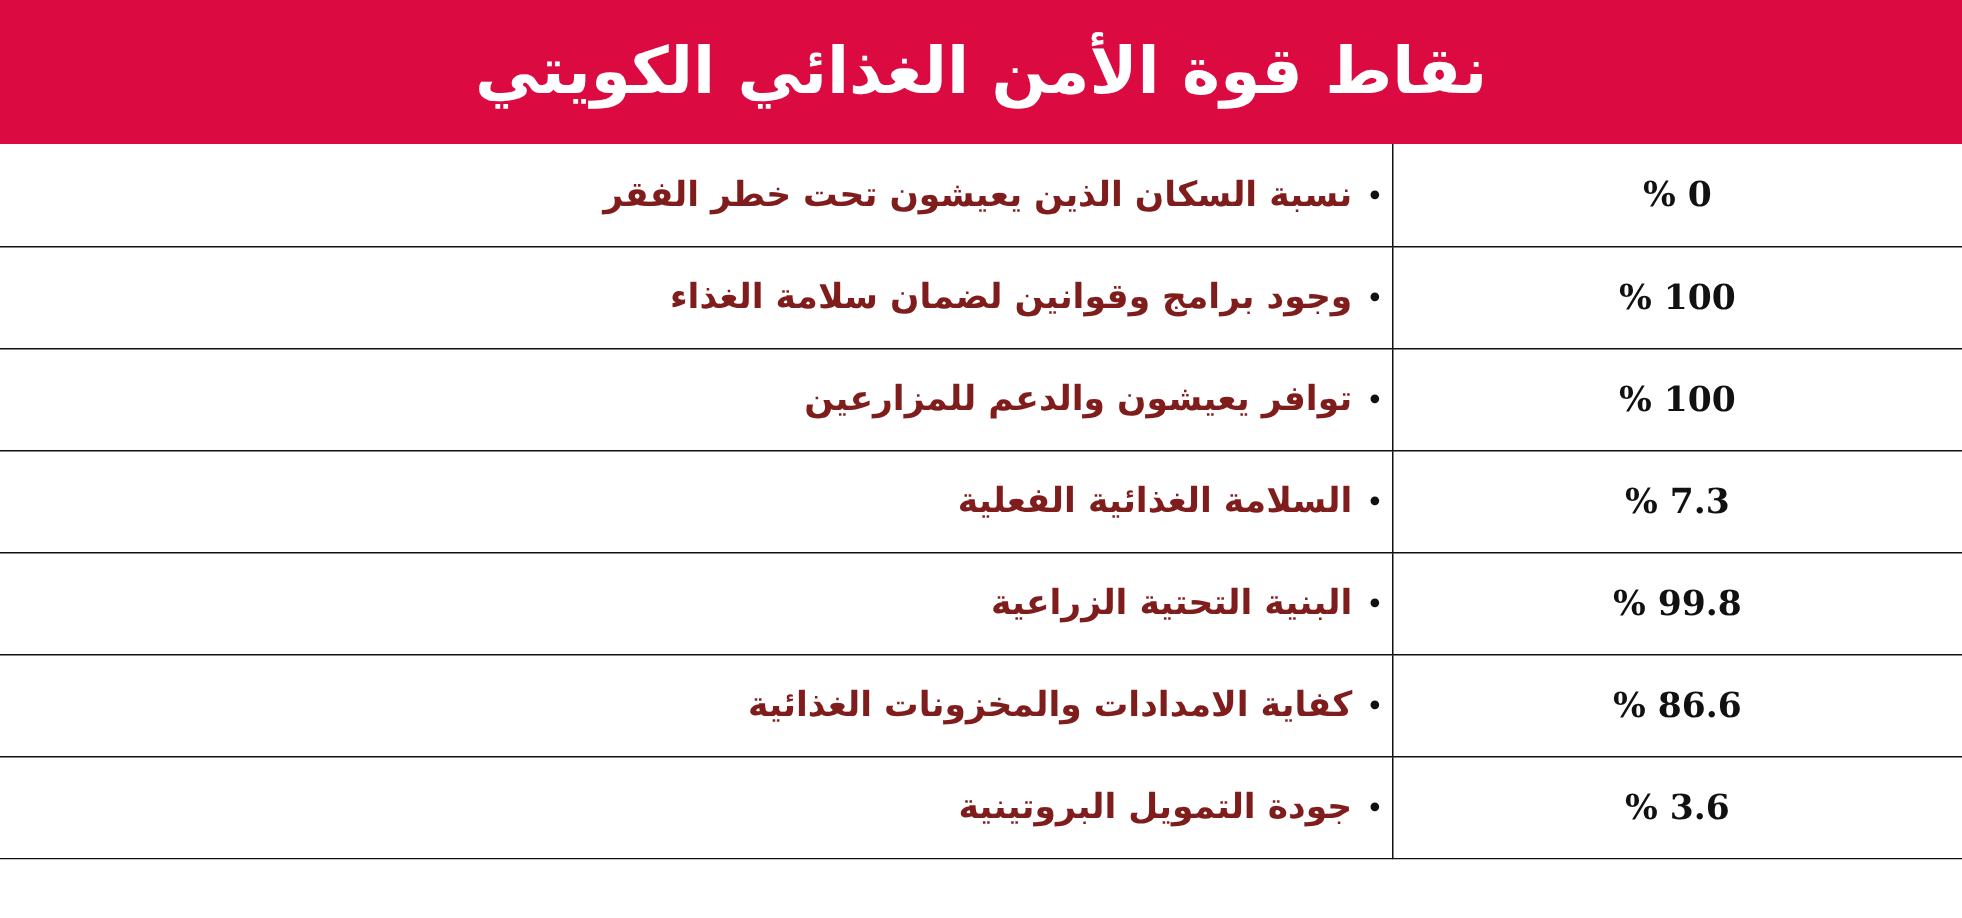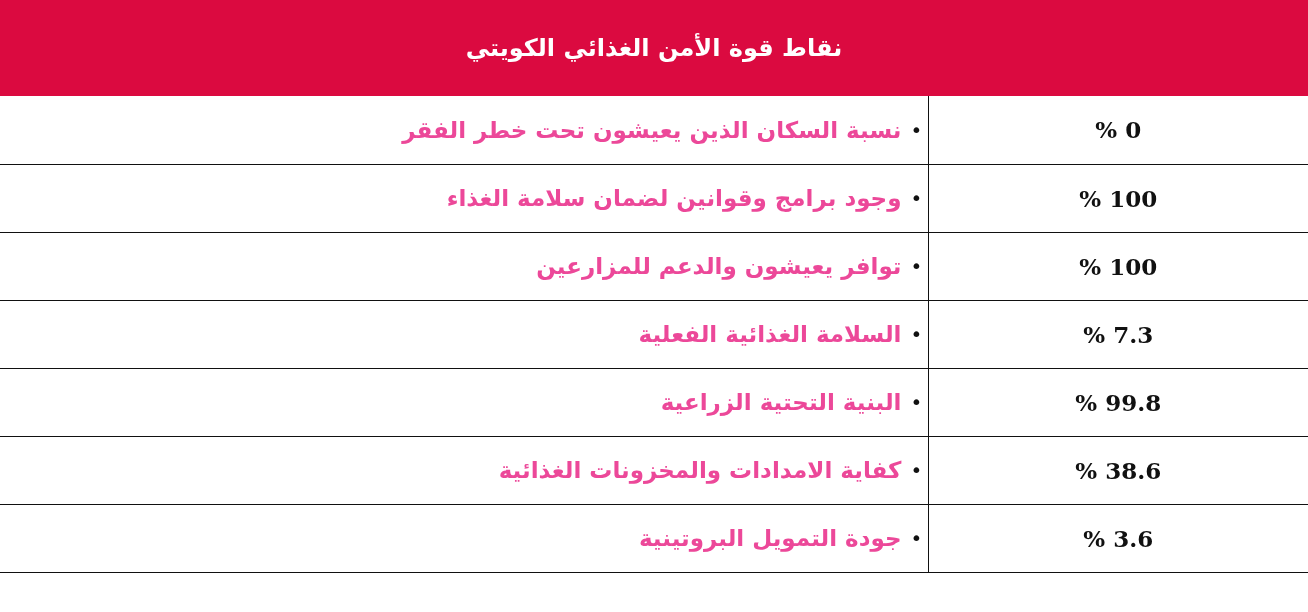--- a/index.html
+++ b/index.html
@@ -24,21 +24,21 @@
     width: 1308px;
     height: 96px;
     background: #DB0A40;
     display: flex;
     align-items: center;
     justify-content: center;
     box-sizing: border-box;
   }
   .title-text {
     color: #ffffff;
-    font-size: 24px;
+    font-size: 43px;
     font-weight: bold;
     letter-spacing: 0px;
     text-align: center;
     direction: rtl;
     font-family: "DejaVu Sans", "Liberation Sans", sans-serif;
   }
   table.data-table {
     width: 1308px;
     border-collapse: collapse;
     table-layout: fixed;
@@ -70,21 +70,21 @@
   }
   .bullet {
     color: #111111;
     font-size: 20px;
     line-height: 1;
     width: 14px;
     text-align: center;
     flex: 0 0 auto;
   }
   .label-text {
-    color: #ec4899;
+    color: #7f1d1d;
     font-size: 23px;
     font-weight: bold;
     direction: rtl;
     text-align: right;
     white-space: nowrap;
   }
   td.value-cell {
     width: 380px;
     border-left: 1.5px solid #111111;
     text-align: center;
@@ -166,21 +166,21 @@
         </td>
         <td class="label-cell">
           <div class="label-inner">
             <span class="bullet">•</span>
             <span class="label-text">البنية التحتية الزراعية</span>
           </div>
         </td>
       </tr>
       <tr>
         <td class="value-cell">
-          <span class="value-text">38.6 %</span>
+          <span class="value-text">86.6 %</span>
         </td>
         <td class="label-cell">
           <div class="label-inner">
             <span class="bullet">•</span>
             <span class="label-text">كفاية الامدادات والمخزونات الغذائية</span>
           </div>
         </td>
       </tr>
       <tr>
         <td class="value-cell">

